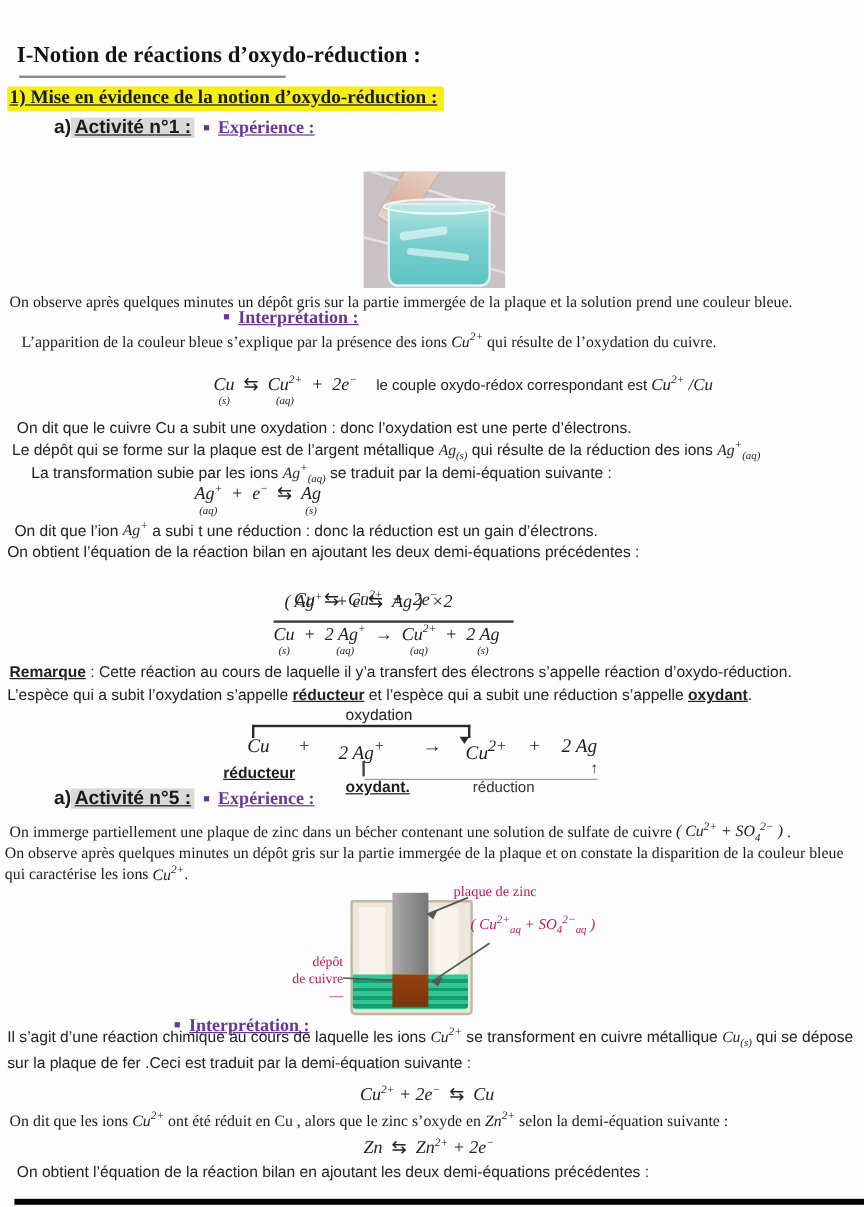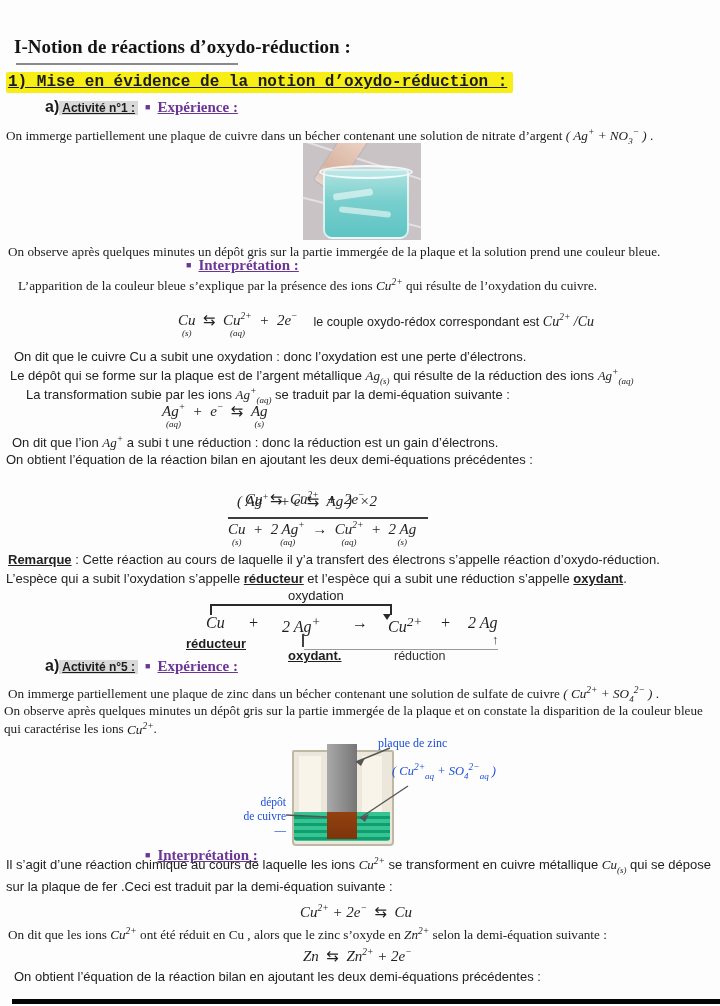--- a/index.html
+++ b/index.html
@@ -11,28 +11,28 @@
 
   .title {
     top:6px; left:0; width:100%; text-align:center;
     font-family:"Liberation Sans", sans-serif; font-weight:bold;
     font-size:23px; text-decoration:underline; color:#0d0d0d;
   }
   .h1 { top:36px; left:14px; font-size:19px; font-weight:bold; color:#141414; }
   .h1-rule { top:63px; left:16px; width:222px; height:2px; background:#8a8a8a; }
 
   .h2 {
-    top:72px; left:6px; font-family:Liberation Mono, monospace;
+    top:72px; left:6px; font-family:Liberation Serif, serif;
     font-weight:bold; font-size:16px; text-decoration:underline;
     padding:1px 6px 2px 2px; border-radius:2px;
   }
 
   .act-row { display:flex; align-items:baseline; gap:7px; }
   .act-prefix { font-family:"Liberation Sans", sans-serif; font-weight:bold; font-size:16px; }
-  .act-name  { font-family:"Liberation Sans", sans-serif; font-weight:bold; font-size:12px;
+  .act-name  { font-family:"Liberation Sans", sans-serif; font-weight:bold; font-size:16px;
                text-decoration:underline; padding:0 3px; }
   .sq { font-size:9px; position:relative; top:-2px; }
   .exp-label { font-weight:bold; font-size:15px; text-decoration:underline; }
   .interp-row { display:flex; align-items:baseline; gap:7px; }
 
   .p  { font-size:13.2px; line-height:1.32; }
   .ps { font-family:"Liberation Sans", sans-serif; font-size:13px; line-height:1.35; color:#222; }
 
   .fm  { font-family:"Liberation Serif", serif; font-style:italic; }
   .fmn { font-family:"Liberation Serif", serif; font-style:italic; font-size:14px; }
@@ -80,21 +80,21 @@
   .beaker2 { position:absolute; left:62px; top:14px; width:98px; height:92px;
              background:#ece7da; border:2px solid #bfb8a4; border-radius:2px 2px 4px 4px; }
   .glass-hi { position:absolute; background:#f8f4ea; }
   .liquid2 { position:absolute; left:64px; top:76px; width:96px; height:29px;
              background:repeating-linear-gradient(180deg, #36c493 0 4px, #0f9e70 4px 7px);
              border-radius:0 0 3px 3px; }
   .plate2 { position:absolute; left:97px; top:8px; width:30px; height:68px;
             background:linear-gradient(90deg,#a9a9a9 0%, #8d8d8d 55%, #757575 100%); }
   .deposit2 { position:absolute; left:97px; top:76px; width:30px; height:27px;
               background:linear-gradient(180deg,#93410f 0%, #7d340b 100%); }
-  .dg2-lbl { position:absolute; font-family:"Liberation Serif",serif; font-size:12px; color:#1d4ed8; }
+  .dg2-lbl { position:absolute; font-family:"Liberation Serif",serif; font-size:12px; color:#be185d; }
   .dg2-svg { position:absolute; left:0; top:0; }
 
   .footer-bar { left:12px; top:999px; width:708px; height:5px; background:#050505; }
 </style>
 </head>
 <body>
 
 <div class="page">
 
 
@@ -102,21 +102,20 @@
   <div class="abs h1-rule"></div>
 
   <div class="abs h2" style="background:#f6ee14;">1) Mise en évidence de la notion d’oxydo-réduction :</div>
 
   <div class="abs act-row" style="left:45px; top:98px;">
     <span><span class="act-prefix">a)</span><span class="act-name" style="background:#d9d9d9;">Activité n°1 :</span></span>
     <span class="sq" style="color:#6b3596;">■</span>
     <span class="exp-label" style="color:#6b3596;">Expérience :</span>
   </div>
 
-  <div class="abs p" style="left:6px; top:126px; width:710px;">On immerge partiellement une plaque de cuivre dans un bécher contenant une solution de nitrate d’argent  <span class="fm">( Ag<sup>+</sup> + NO<sub>3</sub><sup>−</sup> )</span> .</div>
 
   <div class="abs photo">
     <div class="tile-line" style="left:-20px; top:18px; width:170px; height:2px; transform:rotate(18deg);"></div>
     <div class="tile-line" style="left:-20px; top:70px; width:170px; height:2px; transform:rotate(14deg);"></div>
     <div class="plate1"></div>
     <div class="beaker1">
       <div class="streak" style="left:8px; top:20px; width:40px; height:7px; transform:rotate(-8deg);"></div>
       <div class="streak" style="left:14px; top:38px; width:52px; height:6px; transform:rotate(6deg);"></div>
     </div>
     <div class="beaker1-rim"></div>

